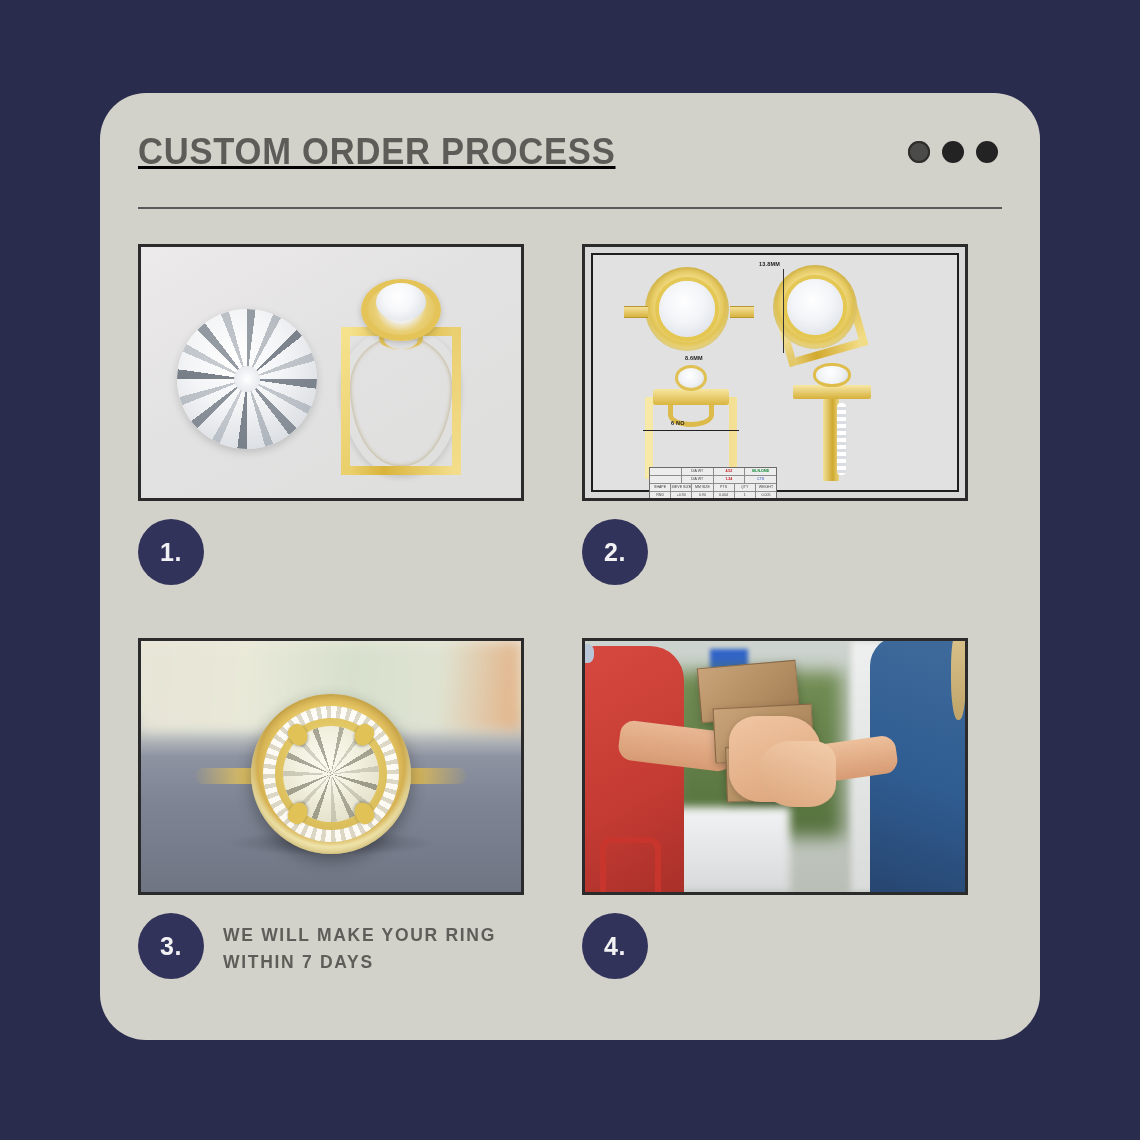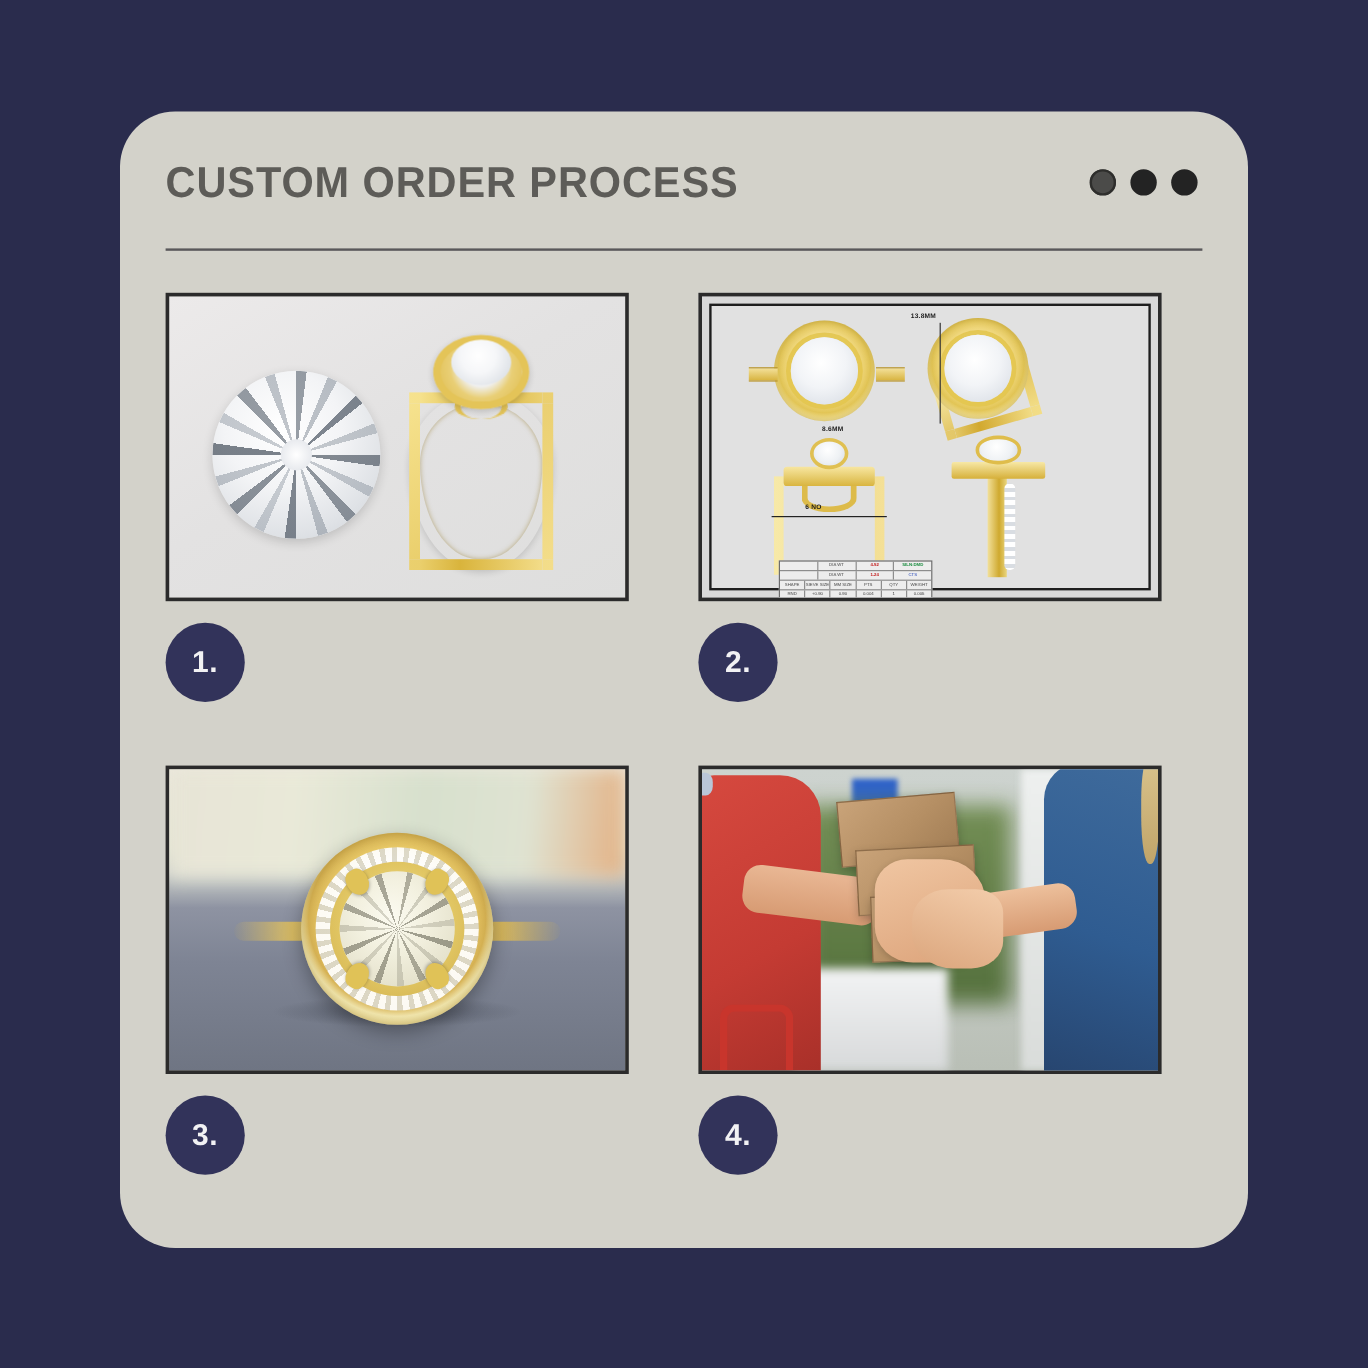--- a/index.html
+++ b/index.html
@@ -25,20 +25,21 @@
     padding: 0 38px;
   }
 
   
   .header {
     position: relative;
     height: 118px;
     display: flex;
     align-items: center;
     justify-content: space-between;
+    text-decoration: underline;
   }
   .title {
     font-size: 36px;
     font-weight: bold;
     letter-spacing: 0.8px;
     color: #5d5c58;
     text-transform: uppercase;
     font-stretch: condensed;
     transform: scaleX(0.96);
     transform-origin: left center;
@@ -573,20 +574,21 @@
             <div class="inner-gold"></div>
             <div class="center"></div>
             <div class="prong pa"></div>
             <div class="prong pb"></div>
             <div class="prong pc"></div>
             <div class="prong pd"></div>
           </div>
         </div>
         <div class="step">
           <div class="badge">3.</div>
+          <div class="step-text">WE WILL MAKE YOUR RING WITHIN 7 DAYS</div>
         </div>
       </div>
 
       <div class="cell">
         <div class="panel p4">
           <div class="bg-sign"></div>
           <div class="bg-green"></div>
           <div class="bg-building"></div>
           <div class="bg-van"></div>
           <div class="person-left">

